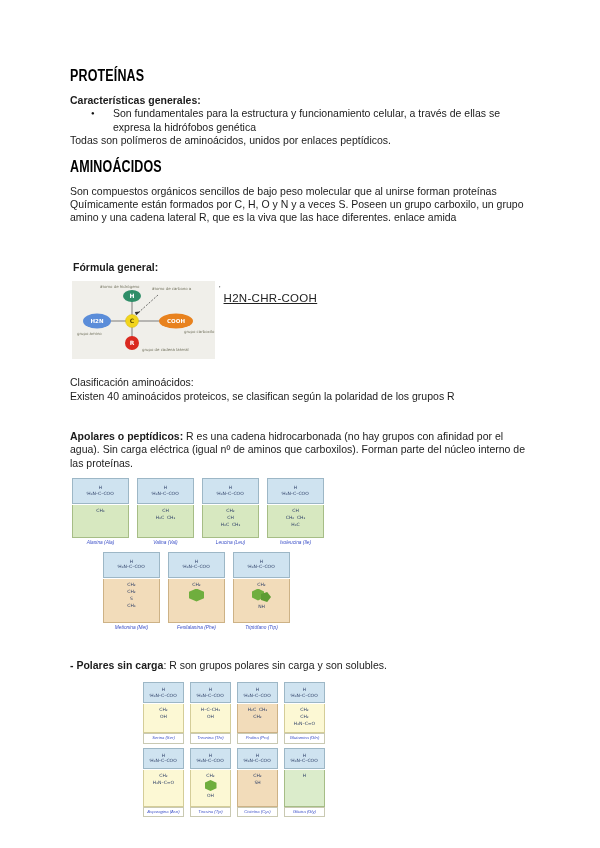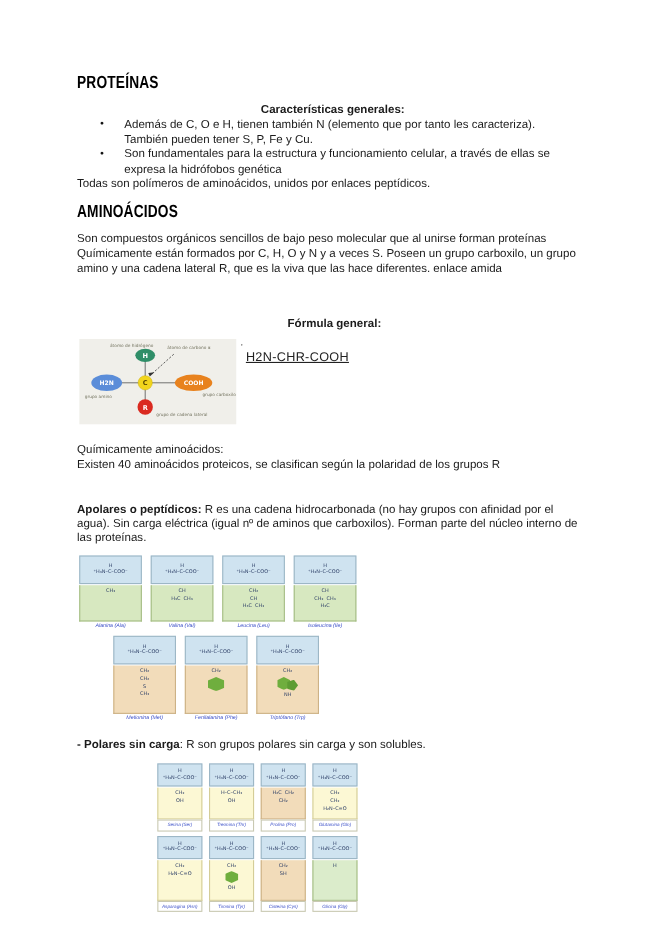--- a/index.html
+++ b/index.html
@@ -2,37 +2,37 @@
 <html><head>
 <meta charset="utf-8">
 <style>
   html,body{margin:0;padding:0;}
   body{
     width:600px;height:848px;background:#ffffff;overflow:hidden;
     font-family:"Liberation Sans",sans-serif;font-size:10.5px;line-height:13.4px;color:#1b1b1b;
     box-sizing:border-box;padding:68px 65px 0 70px;position:relative;
   }
   p{margin:0;}
-  .bold{font-weight:bold;text-align:center;}
+  .bold{font-weight:bold;}
   .doc-h{
     font-size:16px;line-height:16px;font-weight:800;color:#000;margin:0 0 10px 0;
     transform:scaleX(0.78);transform-origin:left center;letter-spacing:0.2px;white-space:nowrap;
   }
   .h2{margin-top:11px;}
   ul.bullets{margin:0;padding:0;list-style:none;width:438px;}
   ul.bullets li{padding-left:43px;position:relative;}
   ul.bullets li::before{content:"\25CF";position:absolute;left:21px;top:0;font-size:6px;line-height:13.4px;color:#111;}
   .formula-heading{padding-left:3px;margin-top:36px;}
   .formula-row{display:flex;align-items:flex-start;margin:7px 0 0 2px;}
   .formula-text{font-size:11.5px;letter-spacing:0.3px;color:#222;margin-top:11px;text-decoration:underline;}
   .stray{font-size:8px;line-height:8px;margin:4px 3px 0 4px;color:#444;}
   .gap13{height:13.4px;}
   .clasif{margin-top:17px;}
   .apolar-p{margin-top:13.4px;}
-  .polar-p{margin-top:13px;}
+  .polar-p{margin-top:28px;}
 
   
   .aa-figure{margin-top:8px;}
   .fig1{margin-left:2px;}
   .fig2{margin:10px 0 0 73px;}
   .aa-row{display:flex;}
   .fig1 .aa-row{gap:8px;}
   .fig2 .aa-row{gap:6px;}
   .fig1 .aa-row + .aa-row{margin-left:31px;margin-top:5px;}
   .fig2 .aa-row + .aa-row{margin-top:4px;}
@@ -73,21 +73,20 @@
   .node-t{font-family:"DejaVu Sans",sans-serif;font-weight:bold;}
   .tiny-t{font-family:"DejaVu Sans",sans-serif;font-size:3.9px;fill:#73735f;}
 </style>
 </head>
 <body>
 
 <h1 class="doc-h">PROTEÍNAS</h1>
 
 <p class="bold">Características generales:</p>
 <ul class="bullets">
-  <li>Además de C, O e H, tienen también N (elemento que por tanto les caracteriza). También pueden tener S, P, Fe y Cu.</li>
   <li>Son fundamentales para la estructura y funcionamiento celular, a través de ellas se expresa la hidrófobos genética</li>
 </ul>
 <p>Todas son polímeros de aminoácidos, unidos por enlaces peptídicos.</p>
 
 <h1 class="doc-h h2">AMINOÁCIDOS</h1>
 <p>Son compuestos orgánicos sencillos de bajo peso molecular que al unirse forman proteínas Químicamente están formados por C, H, O y N y a veces S. Poseen un grupo carboxilo, un grupo amino y una cadena lateral R, que es la viva que las hace diferentes. enlace amida</p>
 <p class="bold formula-heading">Fórmula general:</p>
 
 <div class="formula-row">
   <svg width="143" height="78" viewBox="0 0 143 78">
@@ -115,21 +114,21 @@
     <text class="tiny-t" x="28" y="7">átomo de hidrógeno</text>
     <text class="tiny-t" x="80" y="9">átomo de carbono α</text>
     <text class="tiny-t" x="5" y="54">grupo amino</text>
     <text class="tiny-t" x="112" y="52">grupo carboxilo</text>
     <text class="tiny-t" x="70" y="70">grupo de cadena lateral</text>
   </svg>
   <span class="stray">'</span>
   <span class="formula-text">H2N-CHR-COOH</span>
 </div>
 
-<p class="clasif">Químicamente aminoácidos:</p>
+<p class="clasif">Clasificación aminoácidos:</p>
 <p>Existen 40 aminoácidos proteicos, se clasifican según la polaridad de los grupos R</p>
 <div class="gap13"></div>
 
 <p class="apolar-p"><span class="bold">Apolares o peptídicos:</span><span> R es una cadena hidrocarbonada (no hay grupos con afinidad por el agua). Sin carga eléctrica (igual nº de aminos que carboxilos). Forman parte del núcleo interno de las proteínas.</span></p>
 
 <div class="aa-figure fig1">
     <div class="aa-row">
       <div class="aa-cell">
         <div class="aa-top">
           <span class="bb-h">H</span>

